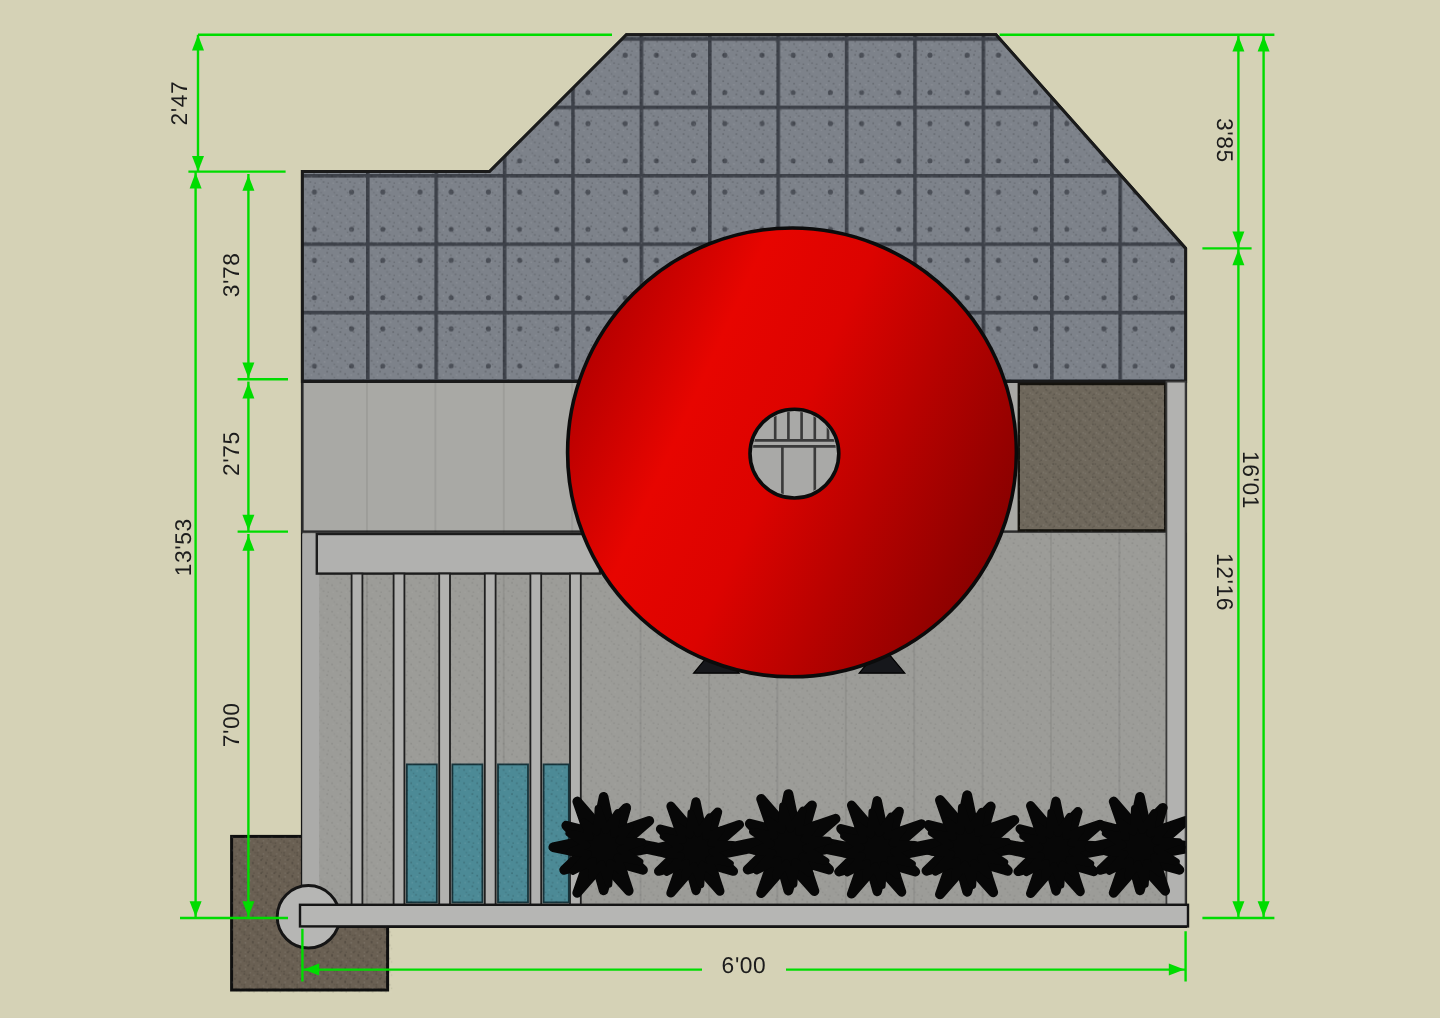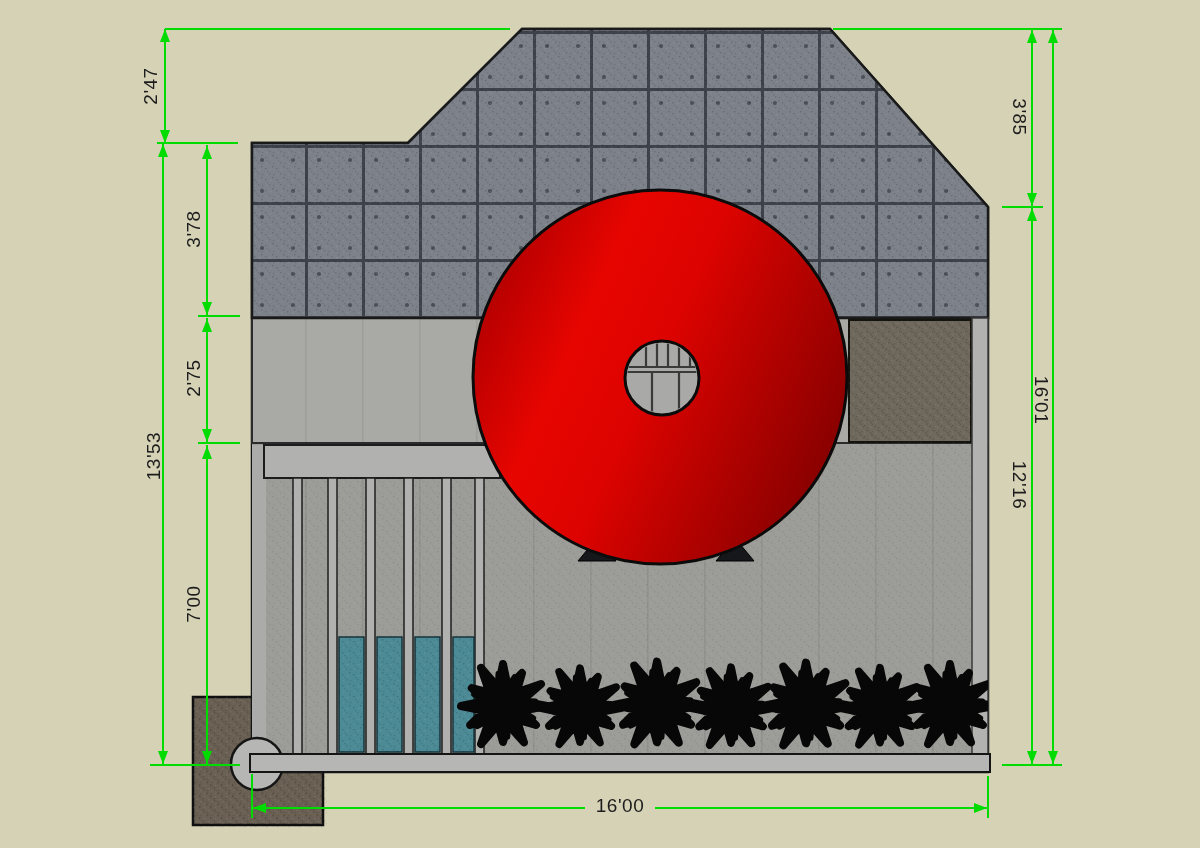--- a/index.html
+++ b/index.html
@@ -190,15 +190,15 @@
 </svg>
 
 <div class="dim" style="left:151px;top:86px;--r:-90deg">2'47</div>
 <div class="dim" style="left:194px;top:229px;--r:-90deg">3'78</div>
 <div class="dim" style="left:194px;top:378px;--r:-90deg">2'75</div>
 <div class="dim" style="left:154px;top:456px;--r:-90deg">13'53</div>
 <div class="dim" style="left:194px;top:604px;--r:-90deg">7'00</div>
 <div class="dim" style="left:1019px;top:117px;--r:90deg">3'85</div>
 <div class="dim" style="left:1041px;top:400px;--r:90deg">16'01</div>
 <div class="dim" style="left:1019px;top:485px;--r:90deg">12'16</div>
-<div class="dim" style="left:620px;top:806px">16'00</div>
+<div class="dim" style="left:620px;top:806px">6'00</div>
 
 </div>
 
 </body></html>

